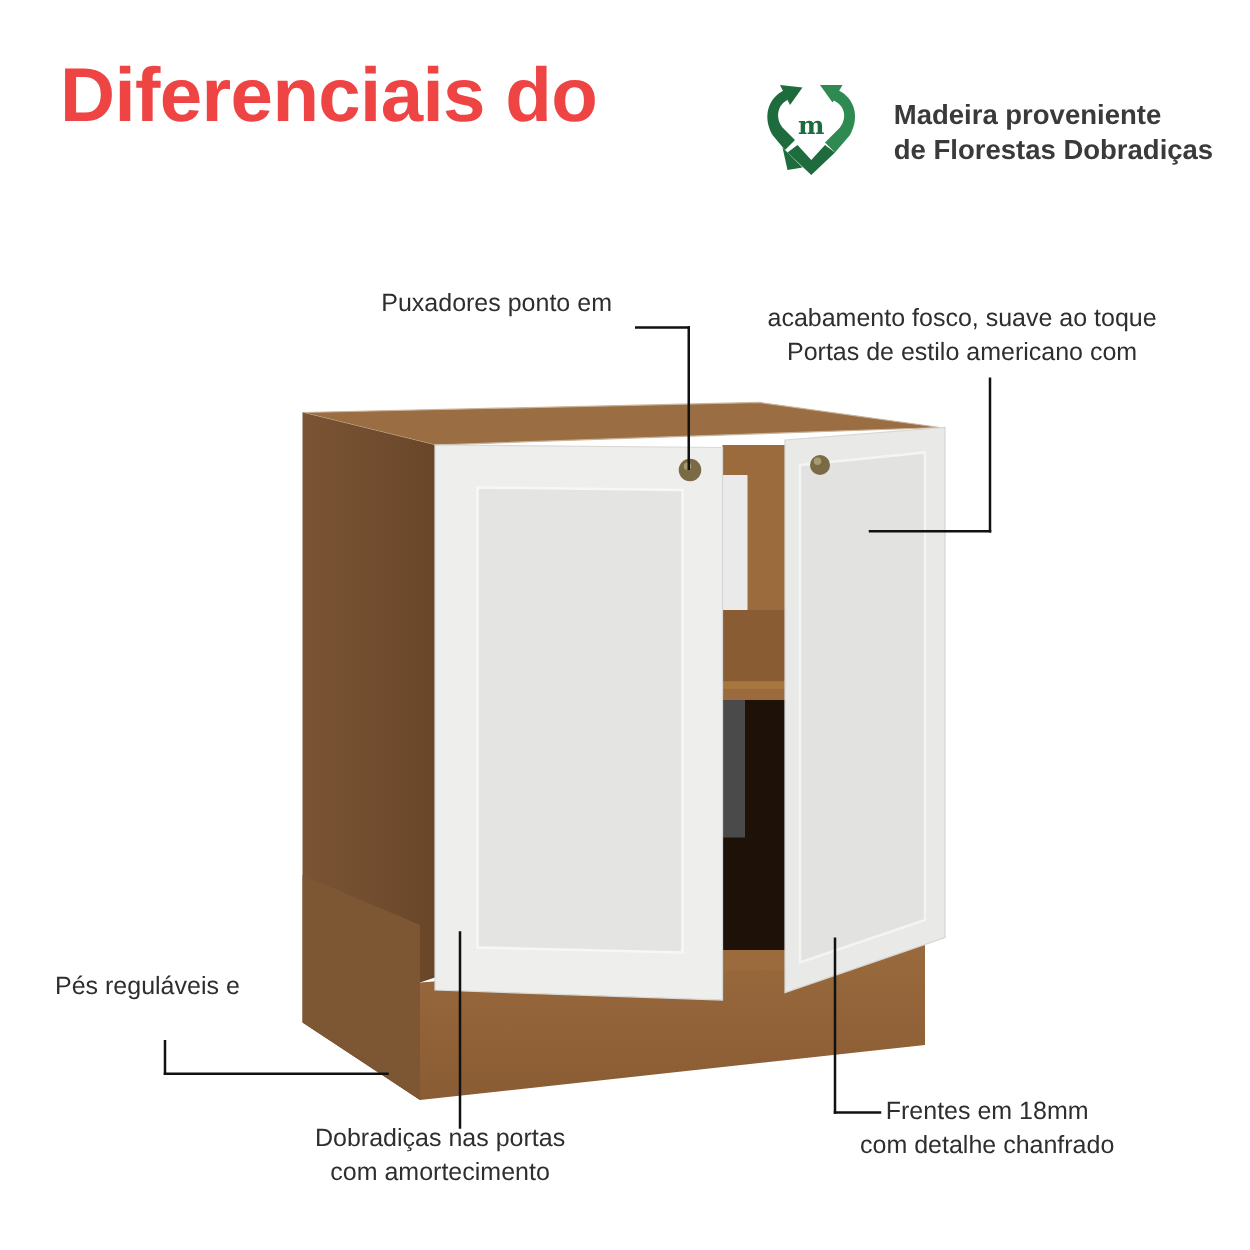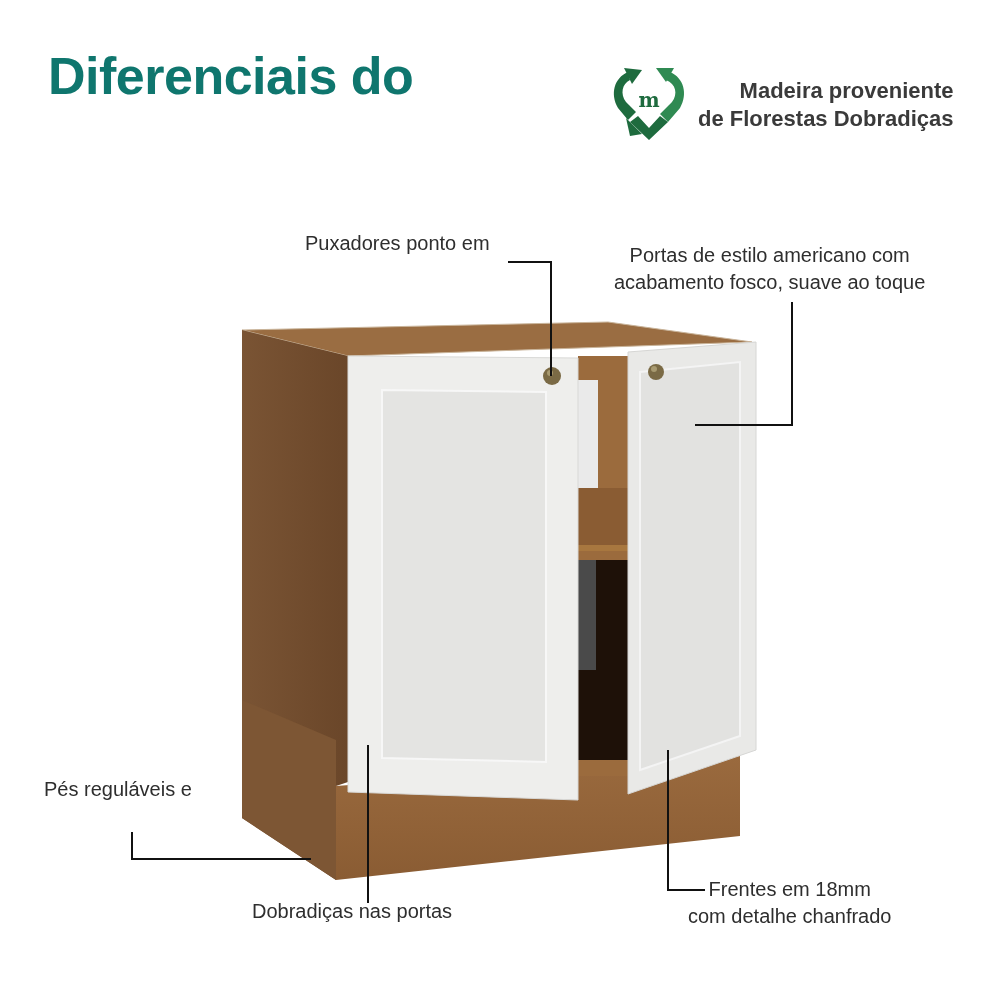--- a/index.html
+++ b/index.html
@@ -1,21 +1,21 @@
 <!DOCTYPE html>
 <html><head>
   <meta charset="utf-8">
   <style>
     html, body { margin: 0; padding: 0; background: #ffffff; }
     body { width: 1000px; height: 1000px; position: relative; overflow: hidden; font-family: "Liberation Sans", sans-serif; color: #333333; }
-    .title { position: absolute; left: 48px; top: 42px; font-size: 52px; font-weight: bold; line-height: 68px; color: #0f766e; letter-spacing: -0.5px; }
+    .title { position: absolute; left: 48px; top: 42px; font-size: 61px; font-weight: bold; line-height: 68px; color: #ef4444; letter-spacing: -0.5px; }
     .title div { white-space: nowrap; }
     .badge { position: absolute; left: 608px; top: 64px; display: flex; align-items: center; }
     .badge svg { width: 82px; height: 78px; }
-    .badge-text { margin-left: 8px; font-size: 22px; font-weight: bold; line-height: 28px; color: #3a3a3a; text-align: right; }
+    .badge-text { margin-left: 25px; font-size: 22px; font-weight: bold; line-height: 28px; color: #3a3a3a; }
     .callout { position: absolute; font-size: 20px; line-height: 27px; color: #2e2e2e; text-align: center; white-space: nowrap; }
     .line { position: absolute; background: #111111; }
     .cab { position: absolute; left: 0; top: 0; }
   </style>
 </head>
 <body>
 
 <div class="title">
   <div>Diferenciais do</div>
 </div>
@@ -77,35 +77,36 @@
   <circle cx="654" cy="369" r="3" fill="#a89a70"></circle>
 </svg>
 
 <div class="callout" style="left:305px; top:230px;">
   <div>Puxadores ponto em</div>
 </div>
 <div class="line" style="left:508px; top:261px; width:44px; height:2px;"></div>
 <div class="line" style="left:550px; top:261px; width:2px; height:115px;"></div>
 
 <div class="callout" style="left:614px; top:242px;">
+  <div>acabamento fosco, suave ao toque</div>
   <div>Portas de estilo americano com</div>
-  <div>acabamento fosco, suave ao toque</div>
 </div>
 <div class="line" style="left:791px; top:302px; width:2px; height:124px;"></div>
 <div class="line" style="left:695px; top:424px; width:98px; height:2px;"></div>
 
 <div class="callout" style="left:44px; top:776px; text-align:left;">
   <div style="text-align:left;">Pés reguláveis e</div>
 </div>
 <div class="line" style="left:131px; top:832px; width:2px; height:28px;"></div>
 <div class="line" style="left:131px; top:858px; width:180px; height:2px;"></div>
 
 <div class="line" style="left:367px; top:745px; width:2px; height:158px;"></div>
 <div class="callout" style="left:252px; top:898px;">
   <div>Dobradiças nas portas</div>
+  <div>com amortecimento</div>
 </div>
 
 <div class="line" style="left:667px; top:750px; width:2px; height:141px;"></div>
 <div class="line" style="left:667px; top:889px; width:38px; height:2px;"></div>
 <div class="callout" style="left:688px; top:876px;">
   <div>Frentes em 18mm</div>
   <div>com detalhe chanfrado</div>
 </div>
 
 </body></html>

